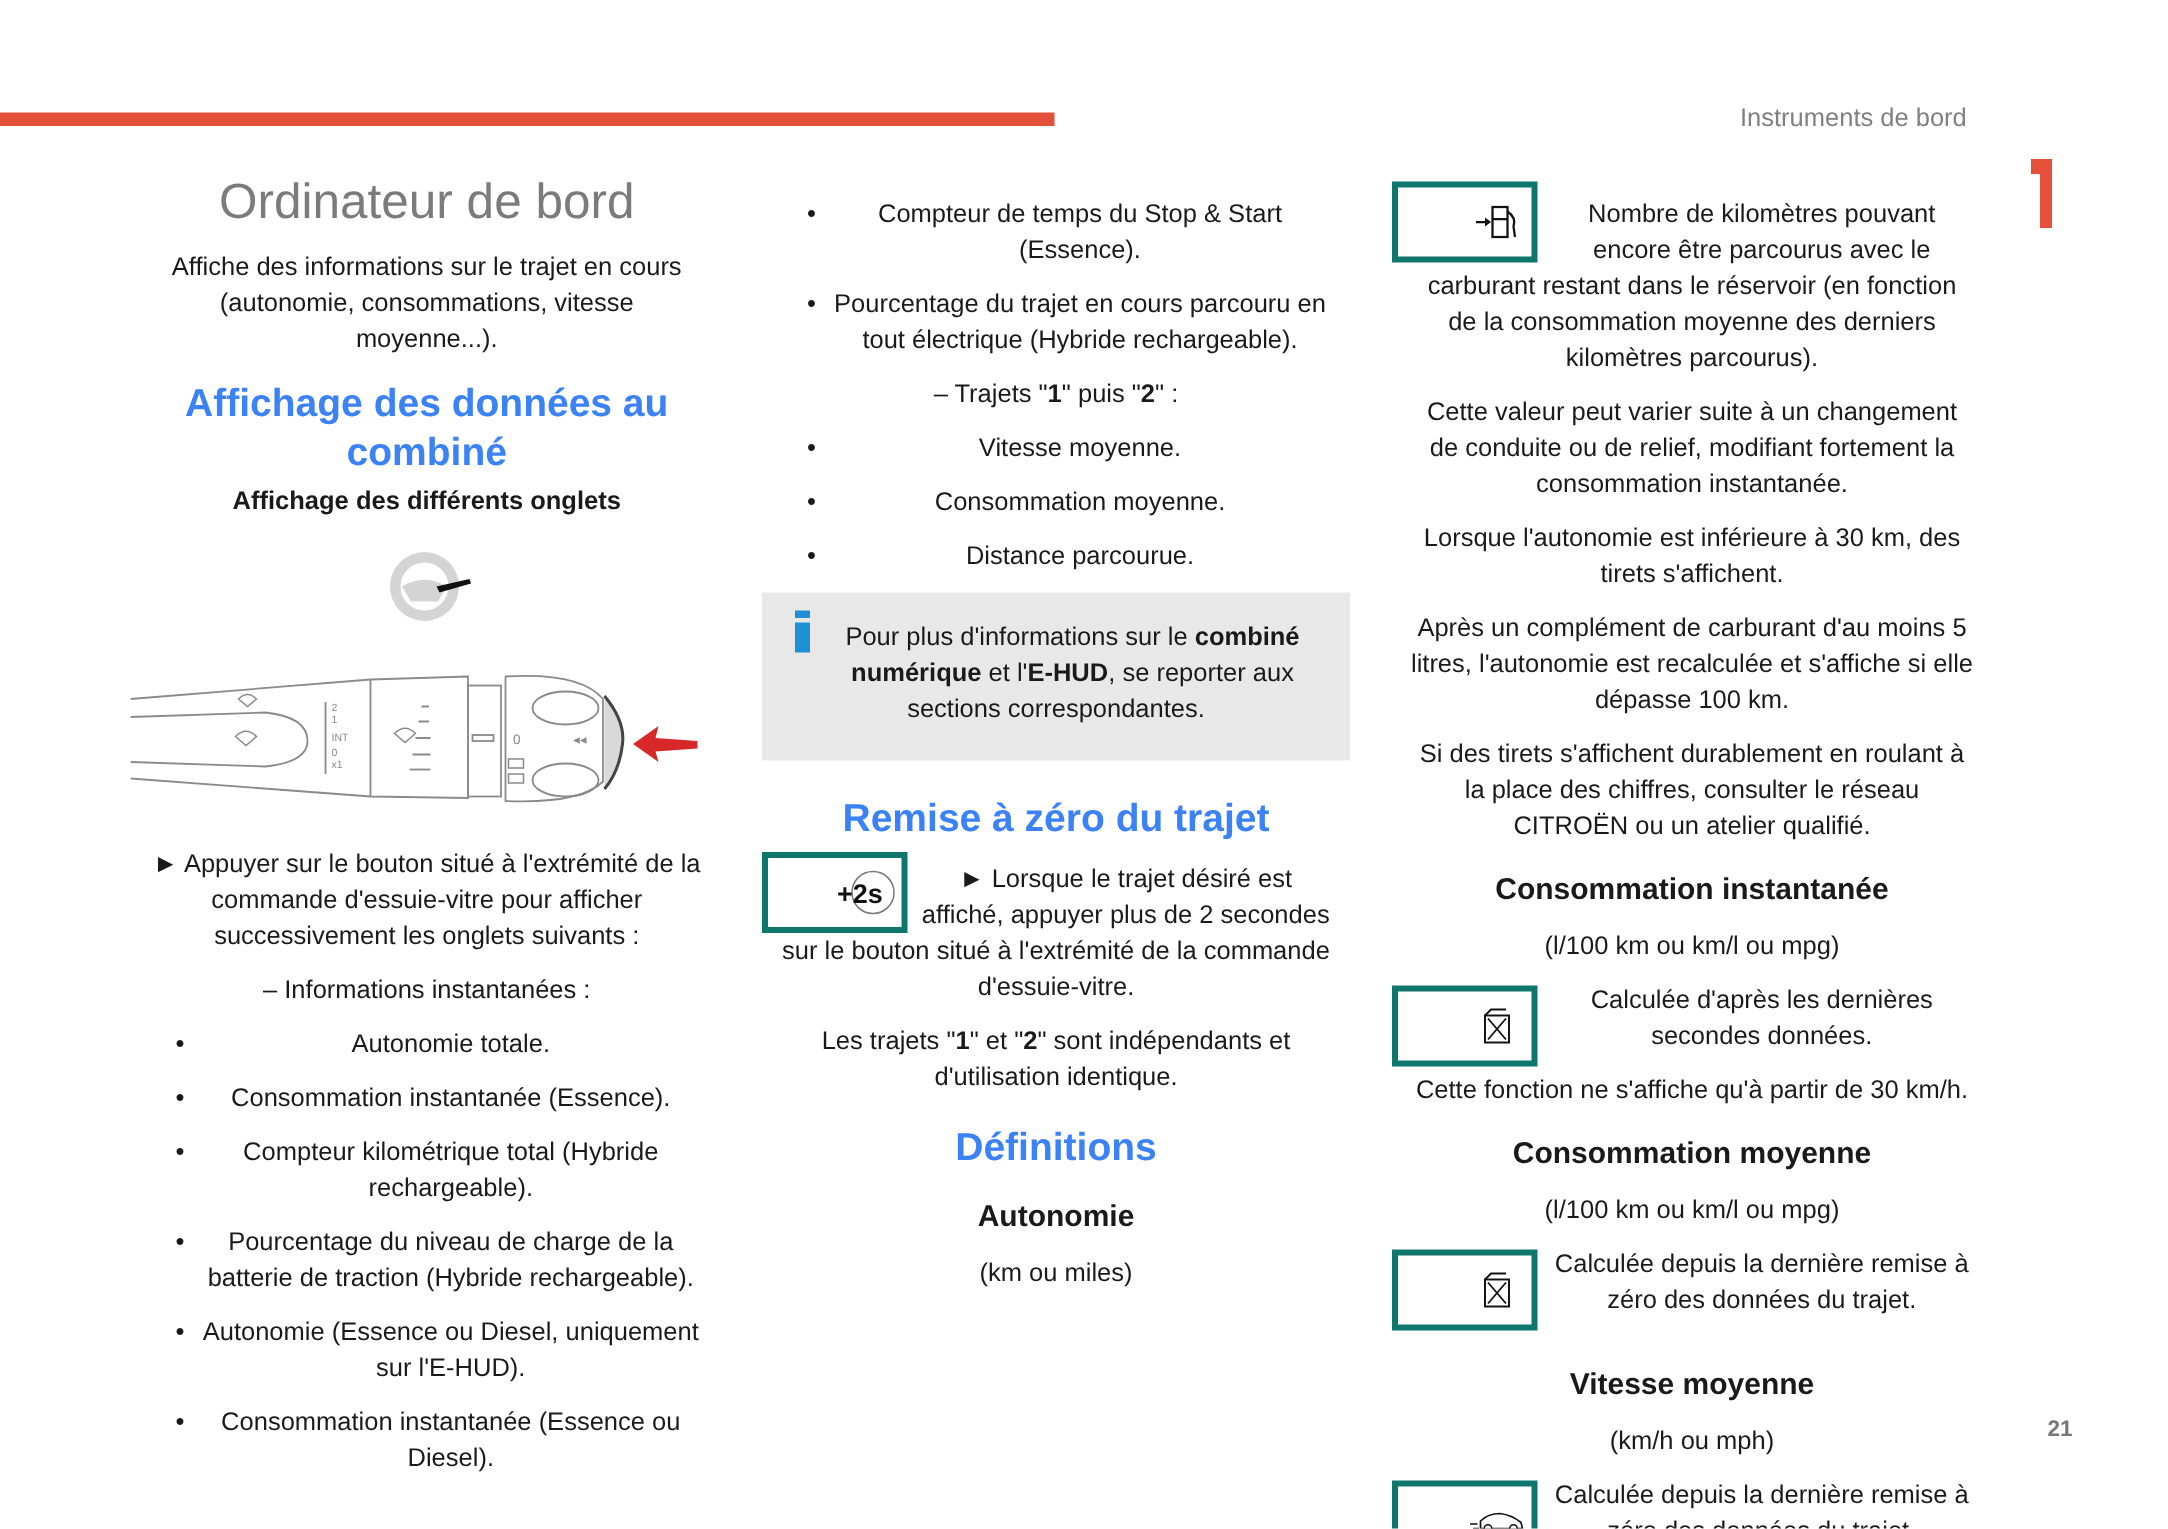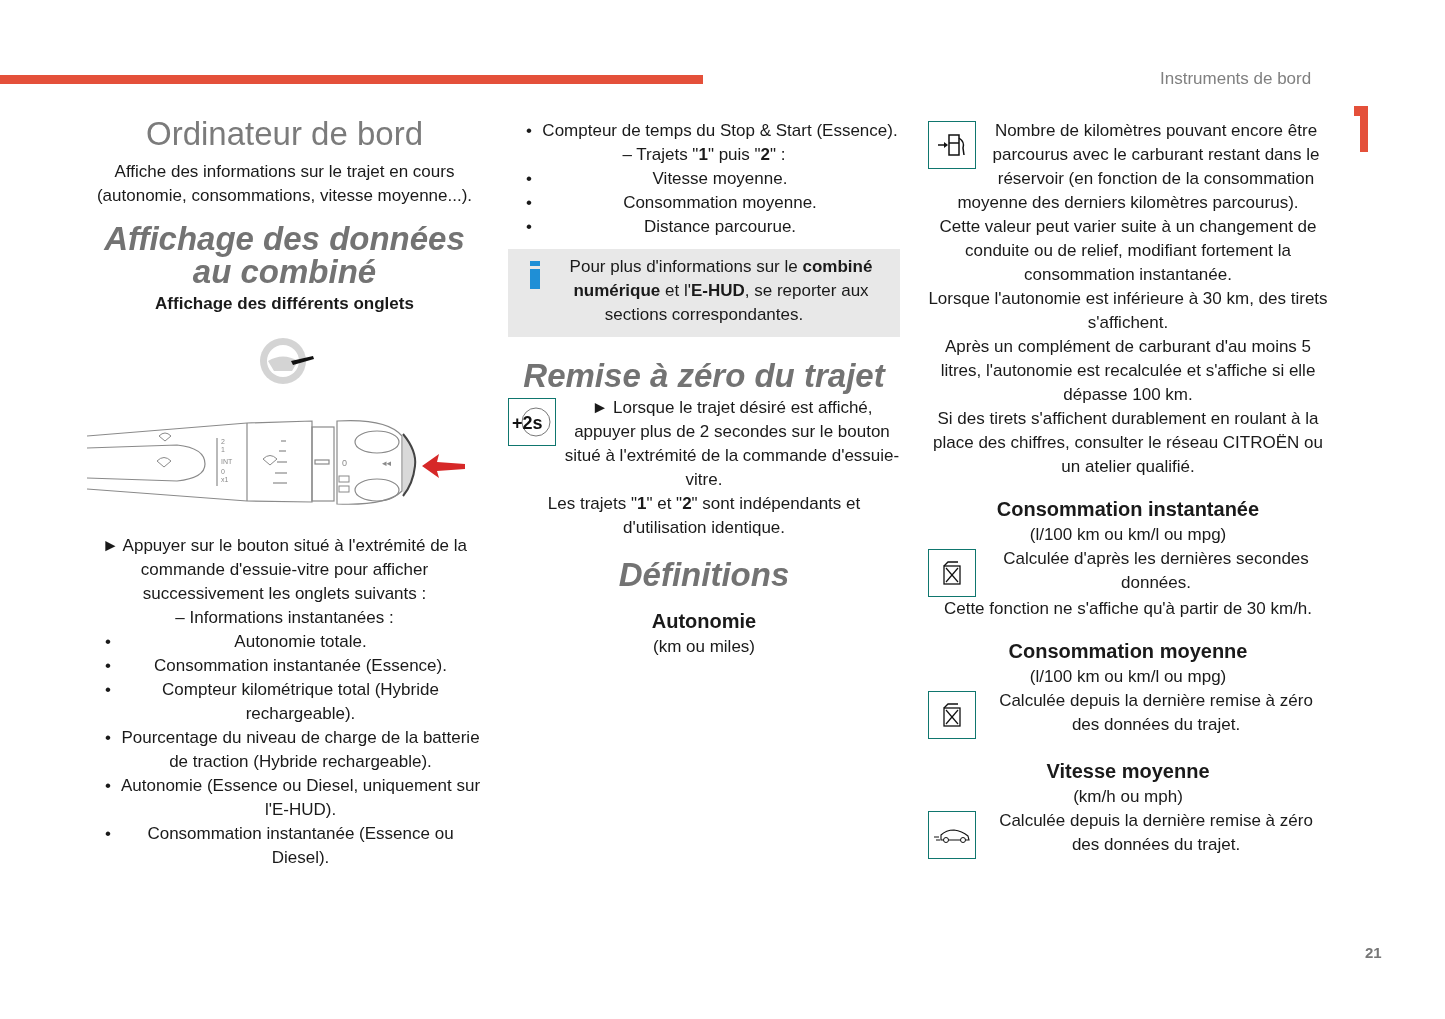--- a/index.html
+++ b/index.html
@@ -6,33 +6,33 @@
   body{width:1445px;height:1019px;position:relative;overflow:hidden;font-family:"Liberation Sans",sans-serif;color:#1a1a1a;}
   .topbar{position:absolute;left:0;top:75px;width:703px;height:9px;background:#e4503a;}
   .chapter-title{position:absolute;left:1160px;top:69px;font-size:17px;color:#808080;}
   .chapter-num{position:absolute;left:1352px;top:104px;width:20px;height:50px;}
   .page-num{position:absolute;left:1365px;top:944px;font-size:15px;font-weight:bold;color:#777;}
   .col{position:absolute;font-size:17px;line-height:24px;text-align:center;}
   .col1{left:87px;top:114px;width:395px;}
   .col2{left:508px;top:119px;width:392px;}
   .col3{left:928px;top:119px;width:400px;}
   .h1-light{font-size:33px;color:#7b7b7b;font-weight:normal;line-height:40px;margin:0 0 6px 0;}
-  .h2{font-size:33px;font-weight:bold;line-height:33px;margin:14px 0 4px 0;color:#737373;font-style:italic;}
+  .h2{font-size:26px;font-weight:bold;line-height:33px;margin:14px 0 4px 0;color:#3b82f6;}
   .h3{font-size:17px;font-weight:bold;margin:0;line-height:24px;}
   .h4{font-size:20px;font-weight:bold;line-height:28px;margin:0;}
-  p{margin:0;}
+  p{margin:12px;}
   .lvl1{padding-left:20px;text-indent:-20px;}
   .lvl2{padding-left:32px;position:relative;}
   .lvl2::before{content:"•";position:absolute;left:18px;}
   .illus{position:relative;width:395px;height:190px;margin:10px 0 18px 0;}
   .info-box{background:#e8e8e8;padding:6px 12px 10px 12px;margin:10px 0 22px 0;position:relative;}
   .info-icon{float:left;width:28px;height:44px;position:relative;margin-right:6px;}
   .info-icon .dot{position:absolute;left:10px;top:6px;width:10px;height:5px;background:#1f8fd6;}
   .info-icon .bar{position:absolute;left:10px;top:14px;width:10px;height:20px;background:#1f8fd6;}
-  .iconbox{float:left;width:46px;height:46px;border:1px solid #0f766e;margin:2px 8px 0 0;display:flex;align-items:center;justify-content:center;background:#fff;}
+  .iconbox{float:left;width:46px;height:46px;border:4px solid #0f766e;margin:2px 8px 0 0;display:flex;align-items:center;justify-content:center;background:#fff;padding-left:43px;}
   .clear{clear:both;}
   b{font-weight:bold;}
 </style>
 </head>
 <body>
 
 <div class="topbar"></div>
 <div class="chapter-title">Instruments de bord</div>
 <svg class="chapter-num" viewBox="0 0 20 50">
   <polygon points="2,2 16,2 16,48 8,48 8,12 2,12" fill="#e4503a"></polygon>
@@ -97,20 +97,21 @@
   <p class="lvl2">Autonomie totale.</p>
   <p class="lvl2">Consommation instantanée (Essence).</p>
   <p class="lvl2">Compteur kilométrique total (Hybride rechargeable).</p>
   <p class="lvl2">Pourcentage du niveau de charge de la batterie de traction (Hybride rechargeable).</p>
   <p class="lvl2">Autonomie (Essence ou Diesel, uniquement sur l'E-HUD).</p>
   <p class="lvl2">Consommation instantanée (Essence ou Diesel).</p>
 </div>
 
 <div class="col col2">
   <p class="lvl2">Compteur de temps du Stop &amp; Start (Essence).</p>
+  <p class="lvl2">Pourcentage du trajet en cours parcouru en tout électrique (Hybride rechargeable).</p>
   <p><span>–  Trajets "</span><b>1</b><span>" puis "</span><b>2</b><span>" :</span></p>
   <p class="lvl2">Vitesse moyenne.</p>
   <p class="lvl2">Consommation moyenne.</p>
   <p class="lvl2">Distance parcourue.</p>
 
   <div class="info-box">
     <div class="info-icon">
         <div class="dot"></div>
         <div class="bar"></div>
       </div>

